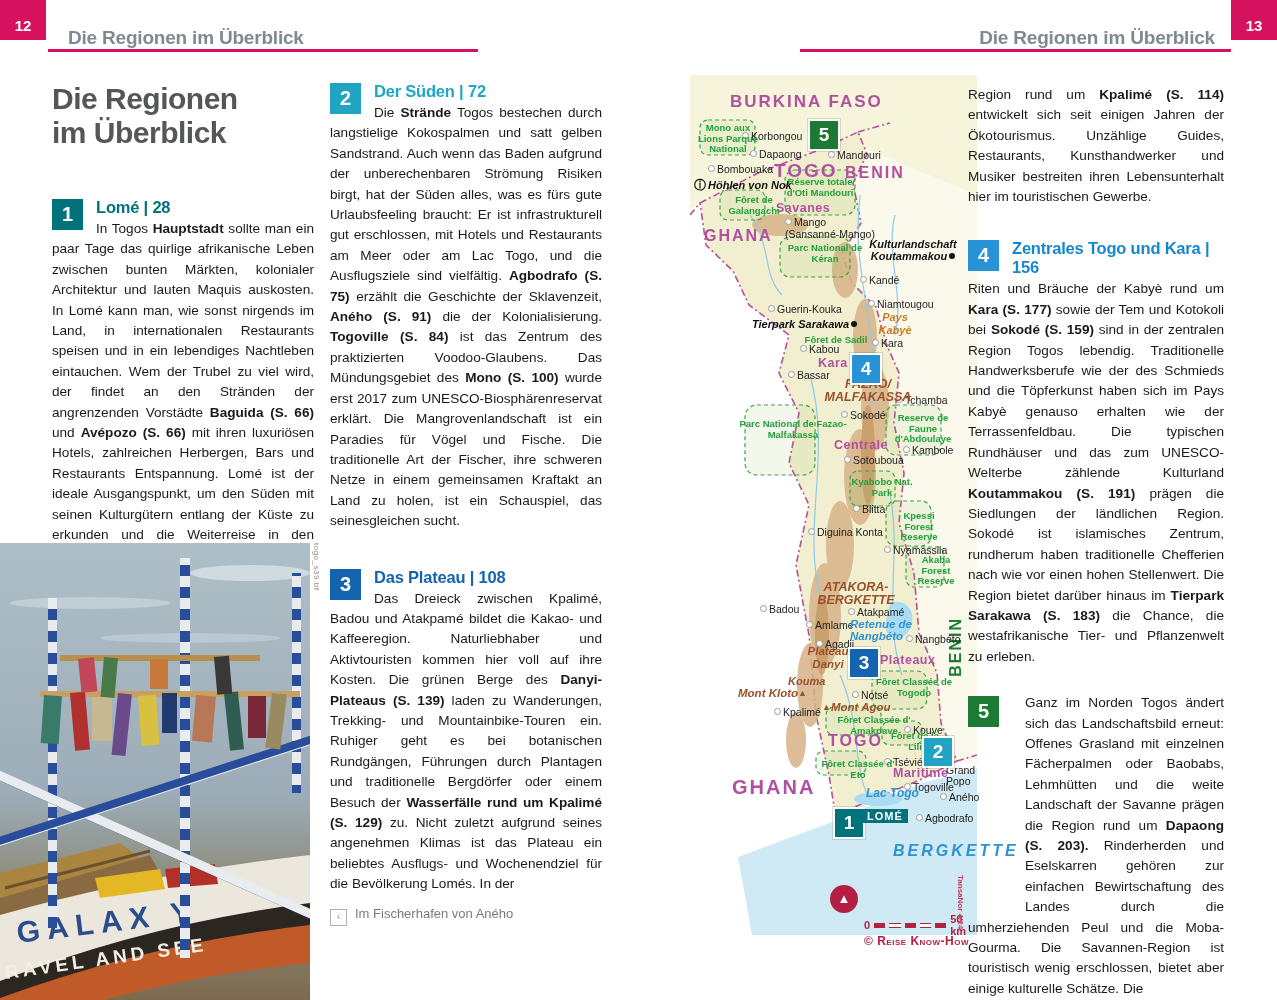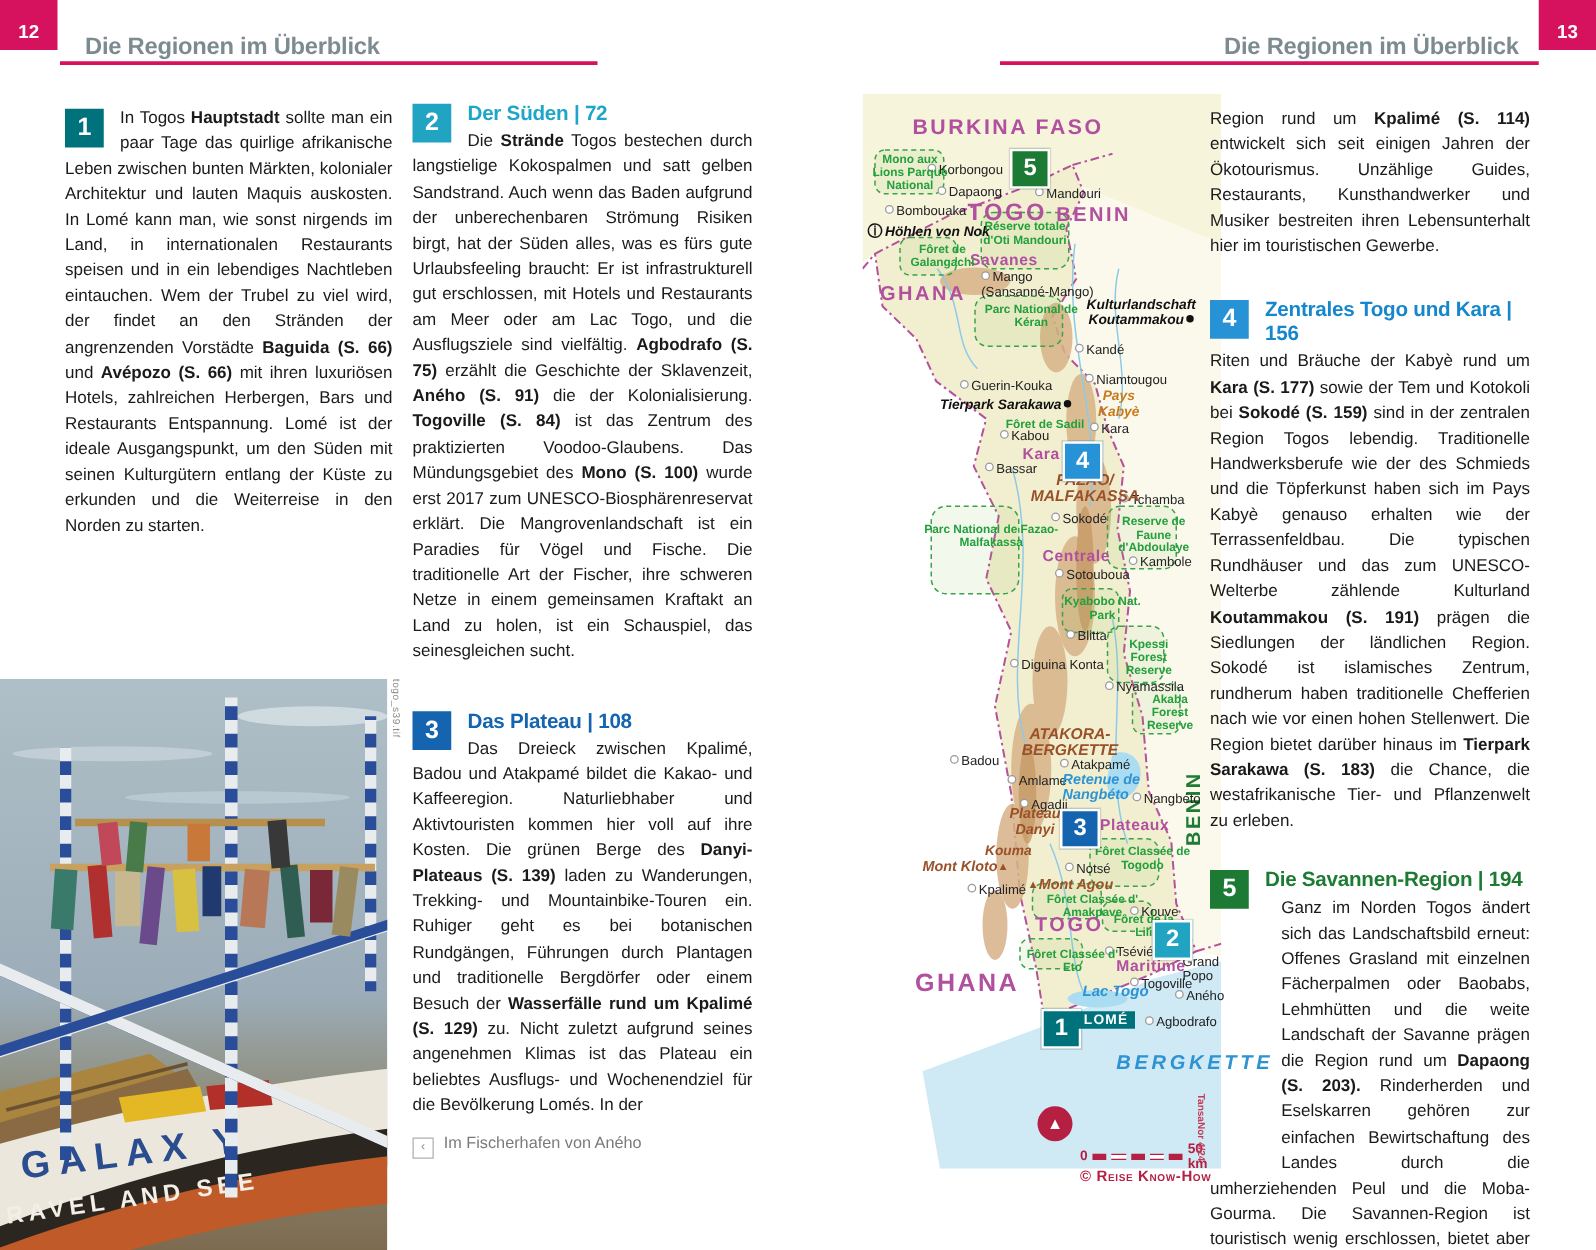--- a/index.html
+++ b/index.html
@@ -84,23 +84,25 @@
 <div id="phead-left" class="phead">Die Regionen im Überblick</div>
 <div id="prule-left" class="prule"></div>
 
 <div id="pnum-right" class="pnum">
     <span>13</span>
   </div>
 <div id="phead-right" class="phead">Die Regionen im Überblick</div>
 <div id="prule-right" class="prule"></div>
 
 <div id="col-left" class="col">
+  <h1><span>Die Regionen</span><br><span>im Überblick</span></h1>
 
   <div class="section">
     <div class="num bg-teal">1</div>
+    <div class="sec-head c-teal">Lomé | 28</div>
     <p class="sec-body"><span>In Togos </span><b>Hauptstadt</b><span> sollte man ein paar Tage das quirlige afrikanische Leben zwischen bunten Märkten, kolonialer Architektur und lauten Maquis auskosten. In Lomé kann man, wie sonst nirgends im Land, in internationalen Restaurants speisen und in ein lebendiges Nachtleben eintauchen. Wem der Trubel zu viel wird, der findet an den Stränden der angrenzenden Vorstädte </span><b>Baguida (S. 66)</b><span> und </span><b>Avépozo (S. 66)</b><span> mit ihren luxuriösen Hotels, zahlreichen Herbergen, Bars und Restaurants Entspannung. Lomé ist der ideale Ausgangspunkt, um den Süden mit seinen Kulturgütern entlang der Küste zu erkunden und die Weiterreise in den Norden zu starten.</span></p>
   </div>
 </div>
 
 <div id="photo">
   <svg width="310" height="457" viewBox="0 0 310 457">
     <defs>
       <linearGradient id="water" x1="0" y1="0" x2="0" y2="1">
         <stop offset="0" stop-color="#aebfc7"></stop>
           <stop offset="0.55" stop-color="#9cadb9"></stop>
@@ -342,16 +344,15 @@
   <p class="sec-body" style="margin-top:0;"><span>Region rund um </span><b>Kpalimé (S. 114)</b><span> entwickelt sich seit einigen Jahren der Ökotourismus. Unzählige Guides, Restaurants, Kunsthandwerker und Musiker bestreiten ihren Lebensunterhalt hier im touristischen Gewerbe.</span></p>
 
   <div class="section" style="margin-top:30px;">
     <div class="num bg-lblue">4</div>
     <div class="sec-head c-lblue">Zentrales Togo und Kara | 156</div>
     <p class="sec-body"><span>Riten und Bräuche der Kabyè rund um </span><b>Kara (S. 177)</b><span> sowie der Tem und Kotokoli bei </span><b>Sokodé (S. 159)</b><span> sind in der zentralen Region Togos lebendig. Traditionelle Handwerksberufe wie der des Schmieds und die Töpferkunst haben sich im Pays Kabyè genauso erhalten wie der Terrassenfeldbau. Die typischen Rundhäuser und das zum UNESCO-Welterbe zählende Kulturland </span><b>Koutammakou (S. 191)</b><span> prägen die Siedlungen der ländlichen Region. Sokodé ist islamisches Zentrum, rundherum haben traditionelle Chefferien nach wie vor einen hohen Stellenwert. Die Region bietet darüber hinaus im </span><b>Tierpark Sarakawa (S. 183)</b><span> die Chance, die westafrikanische Tier- und Pflanzenwelt zu erleben.</span></p>
   </div>
 
   <div class="section" style="margin-top:26px;">
     <div class="num bg-green">5</div>
-    <div class="sec-head c-green">Die Savannen-Region | 194</div>
     <p class="sec-body"><span class="s5-indent"></span><span>Ganz im Norden Togos ändert sich das Landschaftsbild erneut: Offenes Grasland mit einzelnen Fächerpalmen oder Baobabs, Lehmhütten und die weite Landschaft der Savanne prägen die Region rund um </span><b>Dapaong (S. 203).</b><span> Rinderherden und Eselskarren gehören zur einfachen Bewirtschaftung des Landes durch die umherziehenden Peul und die Moba-Gourma. Die Savannen-Region ist touristisch wenig erschlossen, bietet aber einige kulturelle Schätze. Die </span></p>
   </div>
 </div>
 
 </body></html>

